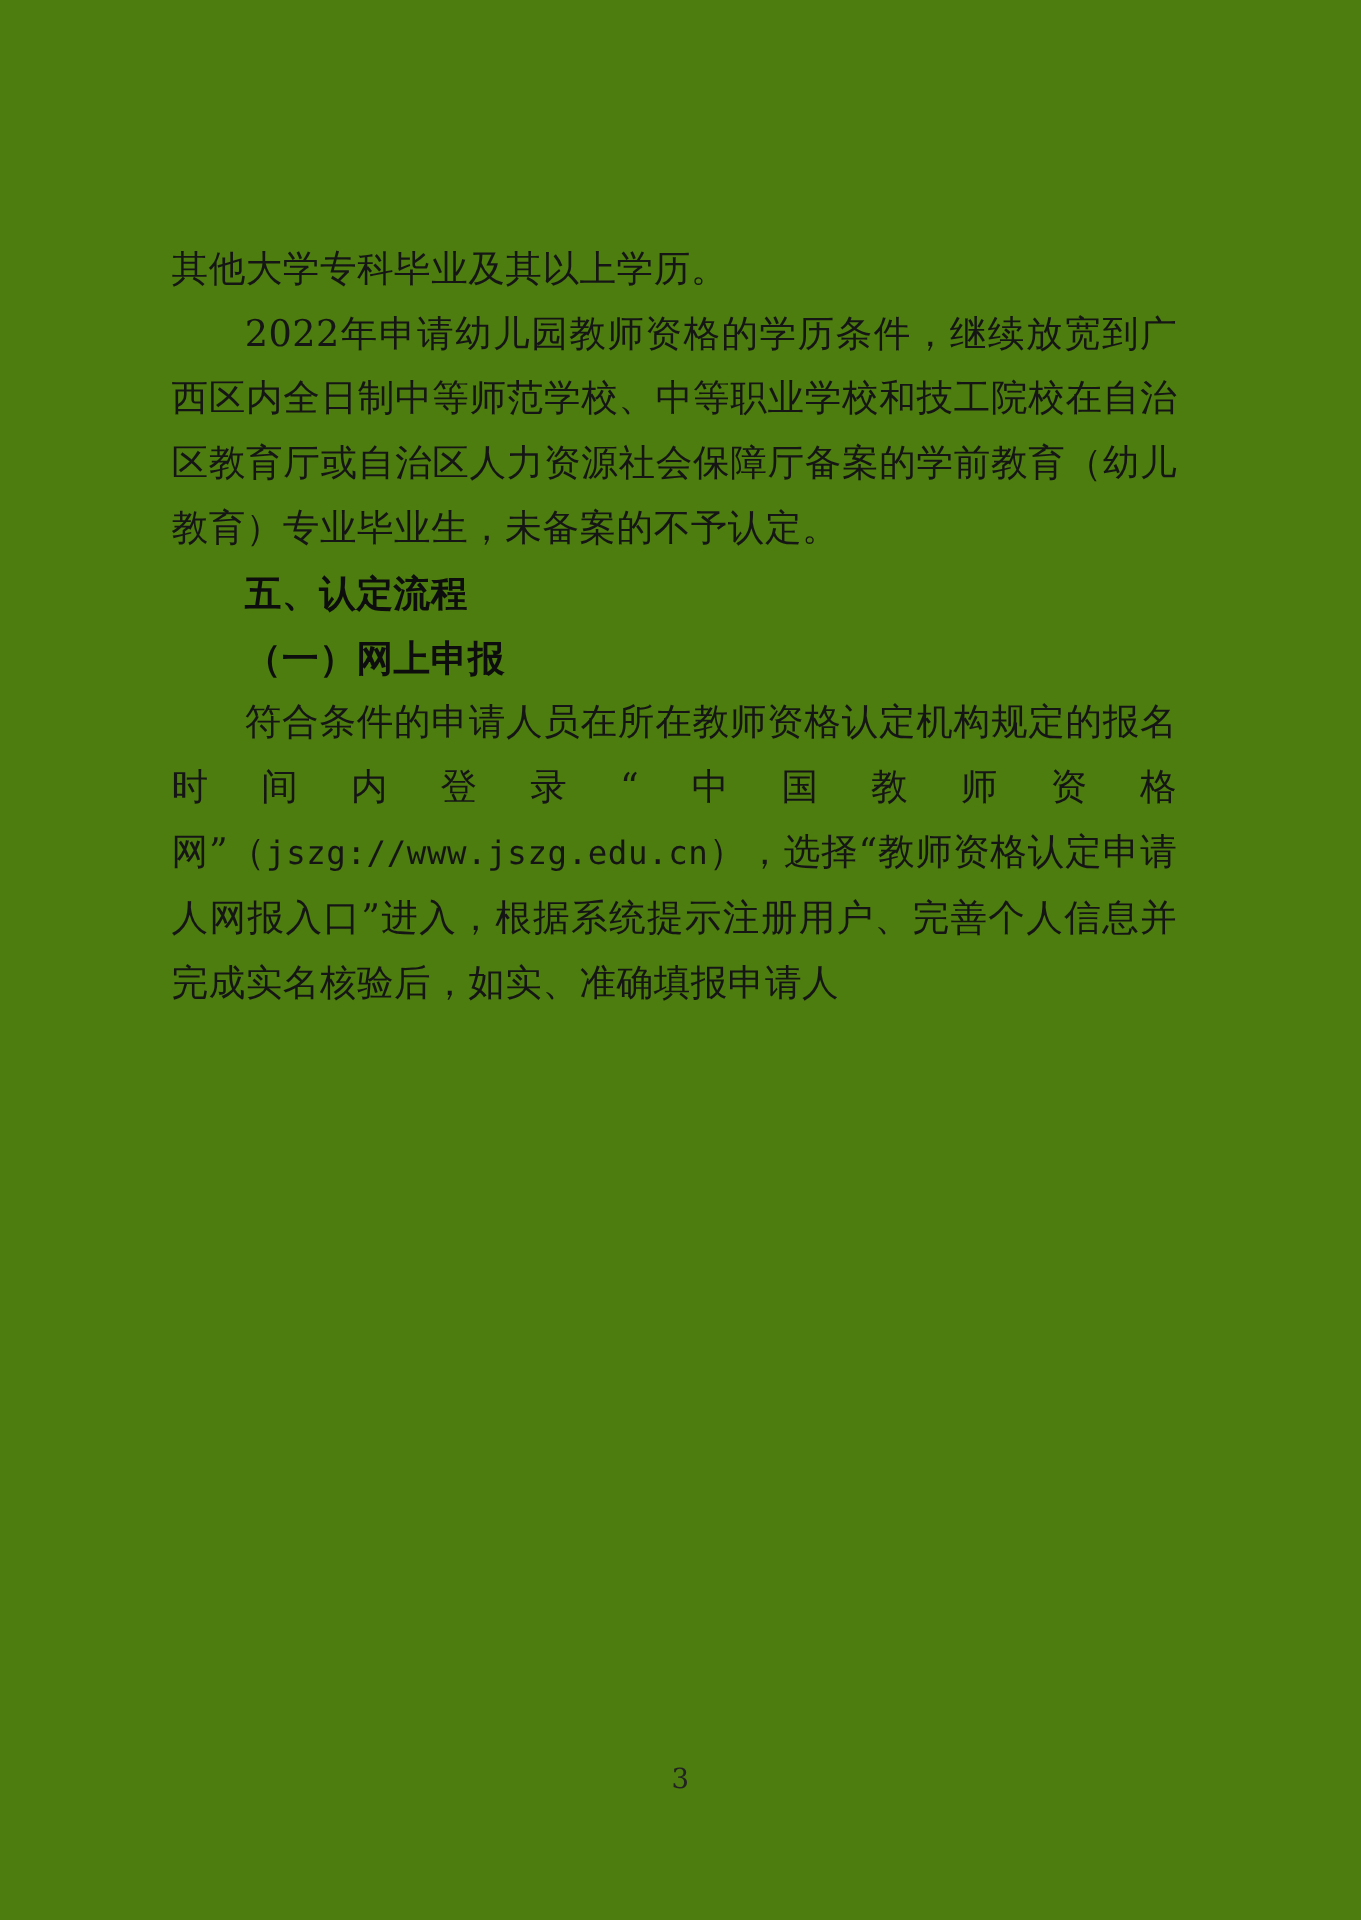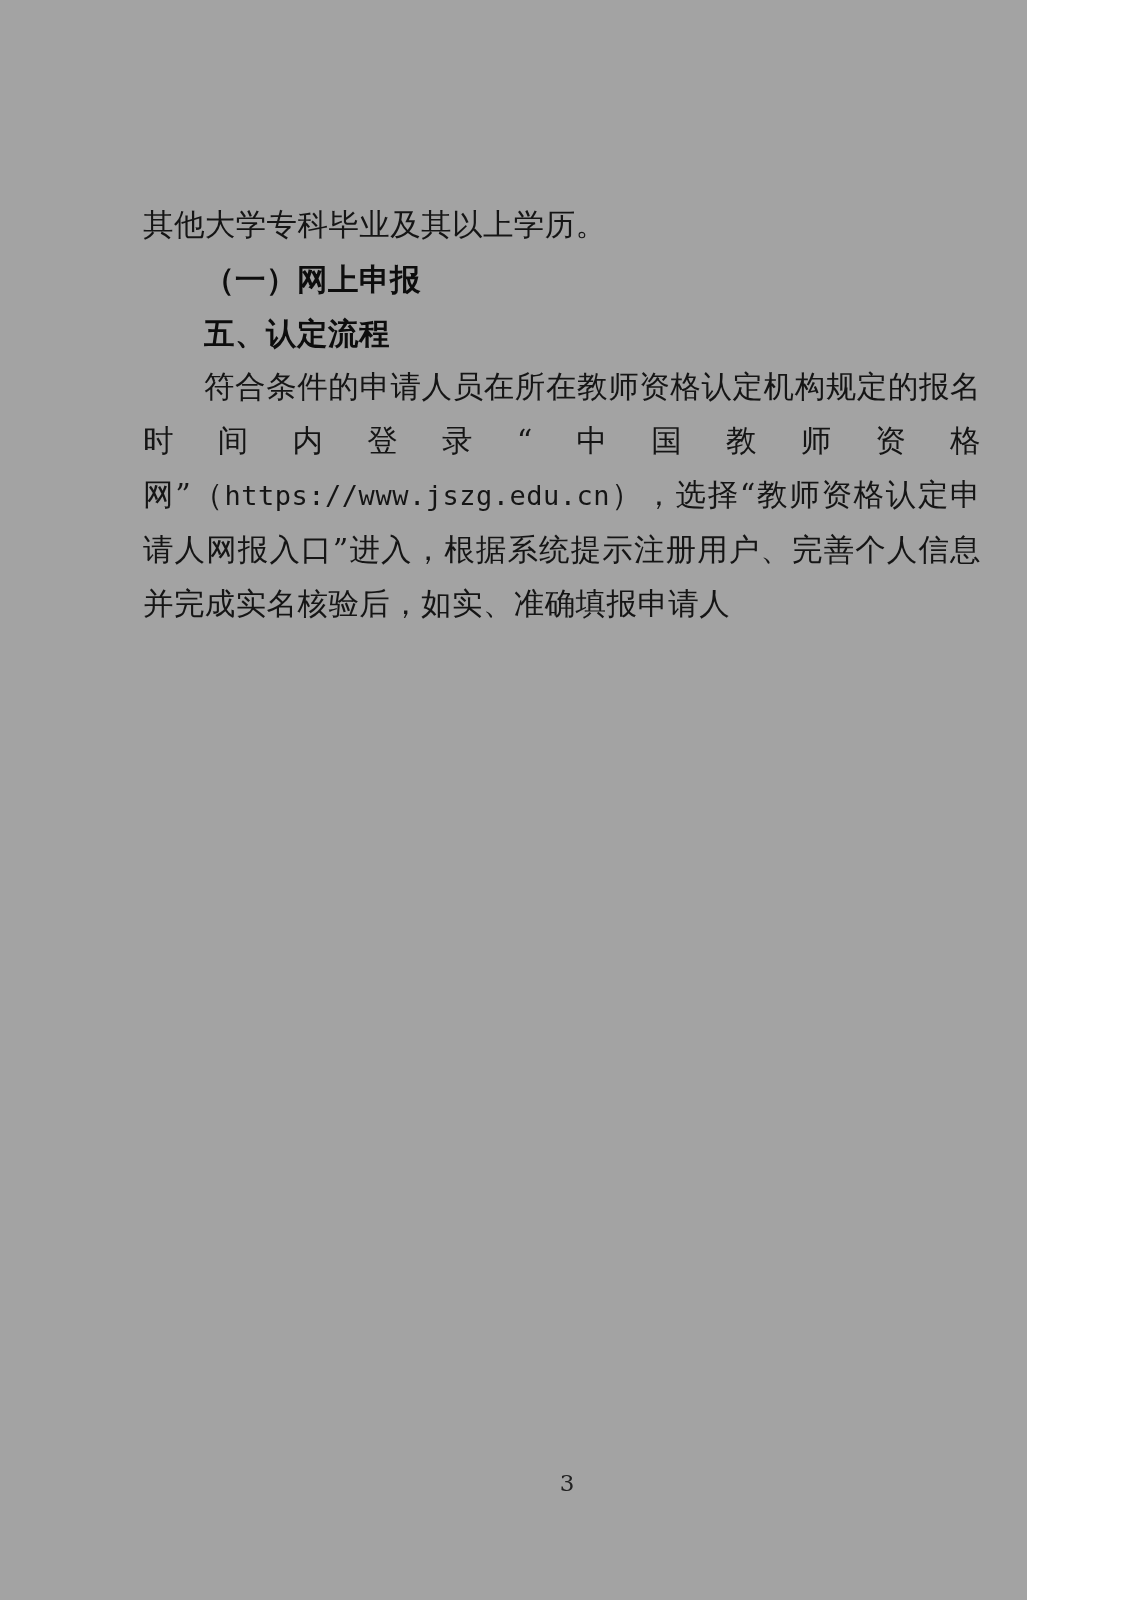--- a/index.html
+++ b/index.html
@@ -12,24 +12,23 @@
     height: 1600px;
     font-family: "DejaVu Serif", "Liberation Serif", serif;
     color: #141414;
     position: relative;
     overflow: hidden;
   }
   .page {
     position: absolute;
     left: 0;
     top: 0;
-    width: 1007px;
+    width: 1134px;
     height: 1600px;
-    background: #a3a3a3;
-    padding-left: 20px;
+    background: #4d7c0f;
   }
   .content {
     position: absolute;
     left: 143px;
     top: 198px;
     width: 838px;
   }
   p.para {
     margin: 0;
     font-size: 30.5px;
@@ -68,26 +67,27 @@
   }
 </style>
 </head>
 <body>
 
 <div class="page">
   <div class="content">
 
     <p class="para">其他大学专科毕业及其以上学历。</p>
 
+    <p class="para indent">2022年申请幼儿园教师资格的学历条件，继续放宽到广西区内全日制中等师范学校、中等职业学校和技工院校在自治区教育厅或自治区人力资源社会保障厅备案的学前教育（幼儿教育）专业毕业生，未备案的不予认定。</p>
 
 
 
 
+    <p class="heading">五、认定流程</p>
+
     <p class="heading">（一）网上申报</p>
 
-    <p class="heading">五、认定流程</p>
-
-    <p class="para indent"><span>符合条件的申请人员在所在教师资格认定机构规定的报名时间内登录“中国教师资格网”（</span><span class="mono">https://www.jszg.edu.cn</span><span>），选择“教师资格认定申请人网报入口”进入，根据系统提示注册用户、完善个人信息并完成实名核验后，如实、准确填报申请人</span></p>
+    <p class="para indent"><span>符合条件的申请人员在所在教师资格认定机构规定的报名时间内登录“中国教师资格网”（</span><span class="mono">jszg://www.jszg.edu.cn</span><span>），选择“教师资格认定申请人网报入口”进入，根据系统提示注册用户、完善个人信息并完成实名核验后，如实、准确填报申请人</span></p>
 
   </div>
 
   <div class="page-number">3</div>
 </div>
 
 </body></html>

